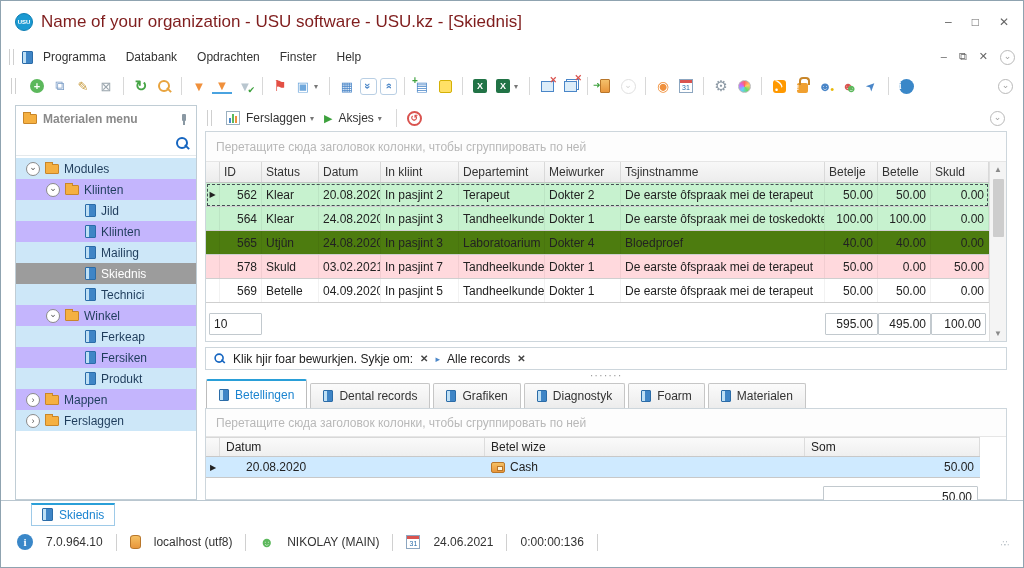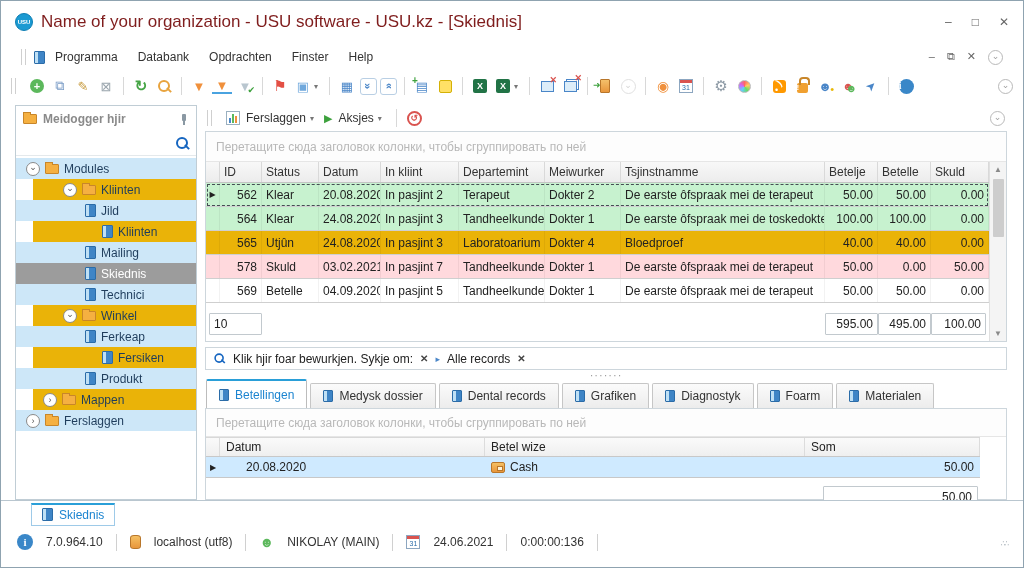--- a/index.html
+++ b/index.html
@@ -13,21 +13,21 @@
   .logo::before { content:"USU"; }
   .title { color:#7f1d1d; font-size:17px; margin-left:8px; flex:1; white-space:nowrap; overflow:hidden; }
   .wctl { display:flex; gap:20px; color:#666; font-size:12px; }
   .wctl span { cursor:default; }
   .ic-min::before { content:"–"; } .ic-max::before { content:"□"; } .ic-close::before { content:"✕"; }
   .ic-rest::before { content:"⧉"; }
   .circ { width:15px; height:15px; border:1px solid #b9b9b9; border-radius:50%; display:inline-flex; align-items:center; justify-content:center; color:#a0a0a0; font-size:9px; }
   .circ::before { content:"⌄"; margin-top:-3px; }
 
   
-  .menubar { height:28px; display:flex; align-items:center; padding:0 20px; flex:none; }
+  .menubar { height:28px; display:flex; align-items:center; padding:0 8px; flex:none; }
   .grip { width:5px; height:16px; border-left:1px solid #cfcfcf; border-right:1px solid #cfcfcf; margin-right:8px; flex:none; }
   .book { width:11px; height:13px; background:linear-gradient(to right,#bfe0f5 0 3px,#3f85c6 3px); border:1px solid #2b6ca8; border-radius:1px; flex:none; }
   .menu-items { display:flex; gap:20px; margin-left:10px; color:#333; }
   .menu-items span { cursor:default; }
   .menubar .wctl { margin-left:auto; gap:12px; font-size:11px; }
 
   
   .toolbar { height:30px; display:flex; align-items:center; padding:0 10px; gap:3px; flex:none; }
   .sep { width:1px; height:18px; background:#d8d8d8; margin:0 4px; flex:none; }
   .ti { width:20px; height:20px; display:flex; align-items:center; justify-content:center; font-size:13px; position:relative; flex:none; cursor:default; }
@@ -95,21 +95,21 @@
   .sb-head { height:26px; display:flex; align-items:center; gap:6px; padding:0 7px; color:#8a8a8a; font-weight:bold; flex:none; }
   .folder { width:14px; height:10px; background:#f5b041; border:1px solid #c8862a; border-radius:1px; position:relative; flex:none; }
   .folder::before { content:""; position:absolute; top:-3px; left:-1px; width:6px; height:2px; background:#f5b041; border:1px solid #c8862a; border-bottom:none; }
   .pin { margin-left:auto; position:relative; width:10px; height:12px; flex:none; }
   .pin::before { content:""; position:absolute; left:3px; top:1px; width:4px; height:7px; background:#8a98a3; border-radius:1px; }
   .pin::after { content:""; position:absolute; left:4px; top:8px; width:2px; height:4px; background:#8a98a3; }
   .sb-search { height:24px; display:flex; align-items:center; padding:0 7px; border-bottom:1px solid #e4e9ec; flex:none; }
   .sb-search input { flex:1; border:none; outline:none; font:inherit; min-width:0; }
   .tree { flex:1; padding-top:2px; overflow:hidden; }
   .titem { height:21px; display:flex; align-items:center; gap:5px; color:#1f3d5c; cursor:default; }
-  .t-blue { background:#cde7f8; } .t-green { background:#eab308;margin-left:17px; }
+  .t-blue { background:#cde7f8; } .t-green { background:#c4b5fd; }
   .t-sel { background:#9c9c9c; color:#fff; }
   .xc { width:14px; height:14px; border:1px solid #8a8a8a; border-radius:50%; background:#fff; color:#555; font-size:9px; display:flex; align-items:center; justify-content:center; flex:none; }
   .xc.open::before { content:"⌄"; margin-top:-3px; }
   .xc.closed::before { content:"›"; }
   .tsp { width:14px; flex:none; }
   .L0 { padding-left:10px; } .L1 { padding-left:30px; } .L2 { padding-left:50px; }
 
   
   .main { flex:1; display:flex; flex-direction:column; min-width:0; }
   .subbar { height:26px; display:flex; align-items:center; gap:6px; padding:0 2px; flex:none; }
@@ -126,21 +126,21 @@
   .groupbar { height:30px; display:flex; align-items:center; padding:0 10px; color:#b8b8b8; background:#fdfdfd; border-bottom:1px solid #e6e6e6; flex:none; }
   .gridzone { display:flex; flex:1; min-height:0; }
   .grid { flex:1; min-width:0; }
   .grow { display:grid; grid-template-columns:14px 42px 57px 62px 78px 86px 76px minmax(0,1fr) 53px 53px 58px; align-items:stretch; }
   .grow > div { padding:0 4px; display:flex; align-items:center; overflow:hidden; white-space:nowrap; }
   .ghead { height:21px; background:linear-gradient(#f8f8f8,#ececec); border-bottom:1px solid #c4c4c4; color:#333; }
   .ghead > div { border-right:1px solid #d9d9d9; }
   .grow .num { justify-content:flex-end; }
   .gr { height:24px; border-bottom:1px solid #cfcfcf; }
   .gr > div { border-right:1px solid rgba(0,0,0,0.05); }
-  .rg { background:#c7f2cf; } .ry { background:#eab308; } .rp { background:#ffd9dd; } .rw { background:#fff; }
+  .rg { background:#c7f2cf; } .ry { background:#4d7c0f; } .rp { background:#ffd9dd; } .rw { background:#fff; }
   .focused { outline:1px dashed #454d54; outline-offset:-2px; }
   .rowind { padding:0 !important; justify-content:center; }
   .cur::before { content:"▶"; font-size:8px; color:#222; }
   .gfoot { height:34px; align-items:center; margin-top:4px; }
   .fbox { border:1px solid #c2c9ce; background:#fff; height:22px; display:flex; align-items:center; padding:0 5px; border-radius:1px; }
   .fb-count { grid-column:1/3; margin-left:3px; justify-content:flex-start !important; }
   .fb9 { grid-column:9; } .fb10 { grid-column:10; } .fb11 { grid-column:11; margin-right:3px; }
   .gfoot .num { justify-content:flex-end; }
 
   
@@ -306,21 +306,21 @@
       </span>
     <span class="tb-spring"></span>
     <span class="circ"></span>
   </div>
 
   <div class="content">
 
     <div class="sidebar">
       <div class="sb-head">
         <span class="folder"></span>
-        <span>Meidogger hjir</span>
+        <span>Materialen menu</span>
         <span class="pin"></span>
       </div>
       <div class="sb-search">
         <input value="" style="">
         <span class="mag blue"></span>
       </div>
       <div class="tree">
         <div class="titem t-blue L0">
             <span class="xc open"></span>
             <span class="folder"></span>
@@ -520,24 +520,20 @@
 
       <div class="hsplit"></div>
 
       <div class="tabs">
         <div class="tab active">
             <span class="book"></span>
             <span>Betellingen</span>
           </div>
         <div class="tab">
             <span class="book"></span>
-            <span>Medysk dossier</span>
-          </div>
-        <div class="tab">
-            <span class="book"></span>
             <span>Dental records</span>
           </div>
         <div class="tab">
             <span class="book"></span>
             <span>Grafiken</span>
           </div>
         <div class="tab">
             <span class="book"></span>
             <span>Diagnostyk</span>
           </div>

